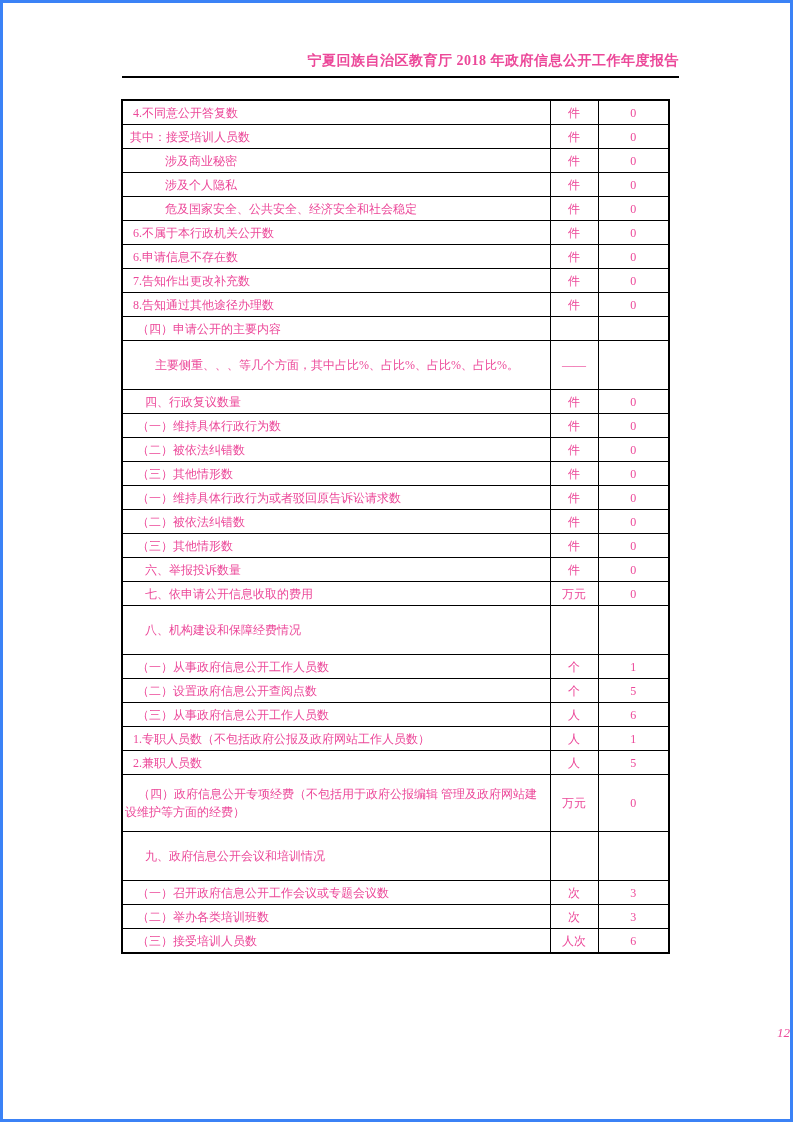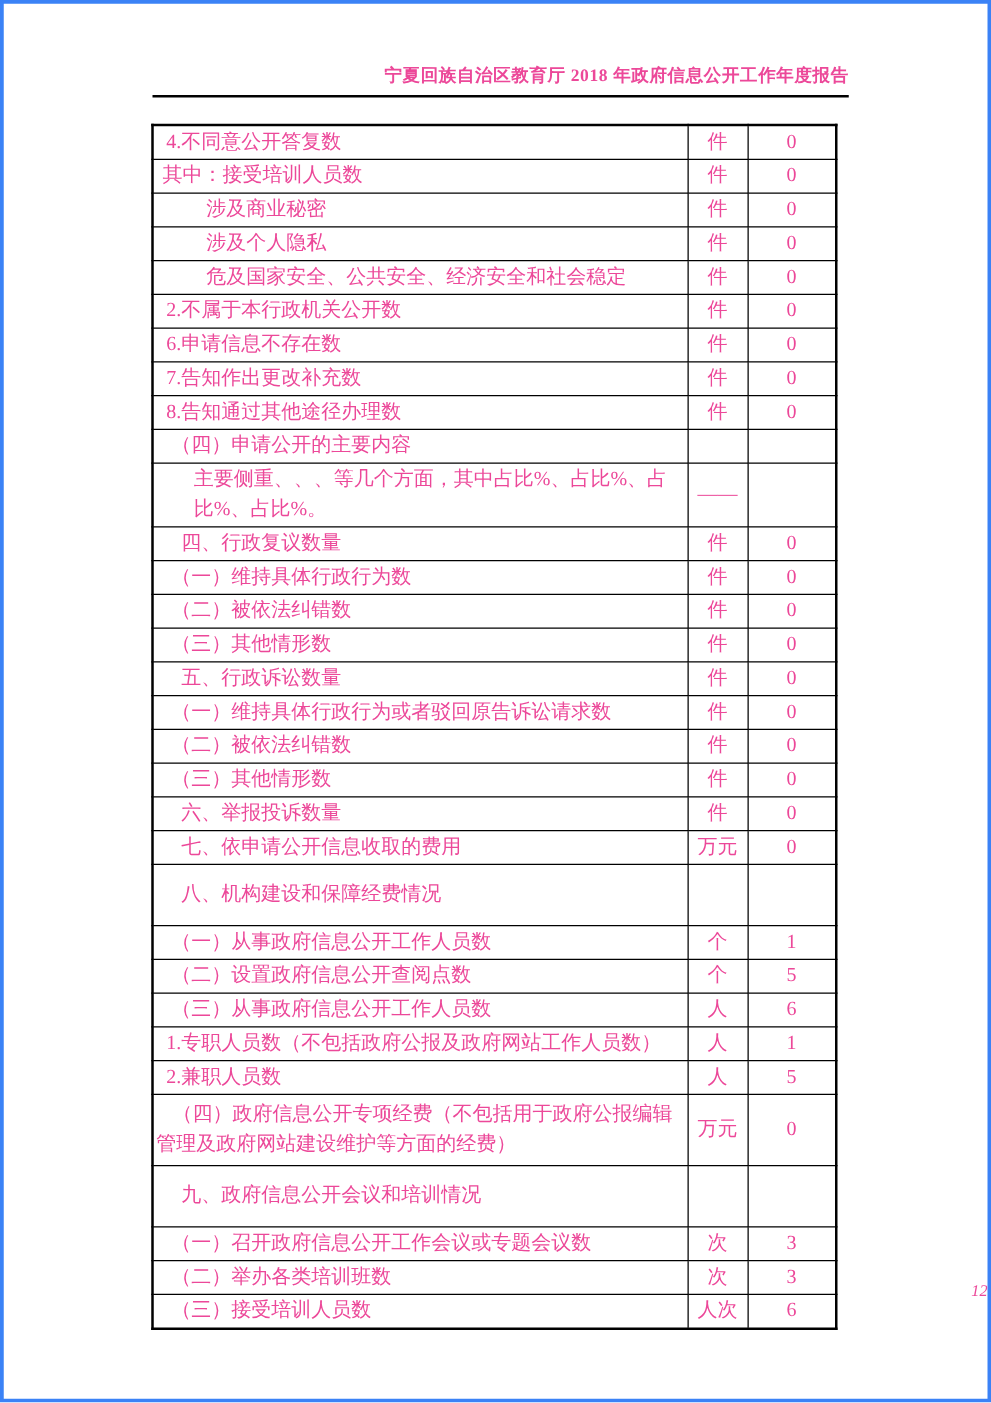--- a/index.html
+++ b/index.html
@@ -34,21 +34,21 @@
     border-top: 2px solid #000000;
   }
   table.report {
     position: absolute;
     top: 96px;
     left: 118px;
     width: 547px;
     border-collapse: collapse;
     table-layout: fixed;
     border: 2px solid #000000;
-    font-size: 16px;
+    font-size: 12px;
   }
   table.report td {
     border: 1px solid #000000;
     padding: 1px 3px;
     vertical-align: middle;
     line-height: 1.5;
     overflow: hidden;
   }
   td.c-label { text-align: left; }
   td.c-unit  { text-align: center; }
@@ -109,21 +109,21 @@
     <td class="c-label ind-6">涉及个人隐私</td>
     <td class="c-unit">件</td>
     <td class="c-value">0</td>
   </tr>
         <tr class="h-n">
     <td class="c-label ind-6">危及国家安全、公共安全、经济安全和社会稳定</td>
     <td class="c-unit">件</td>
     <td class="c-value">0</td>
   </tr>
         <tr class="h-n">
-    <td class="c-label ind-2">2.不属于本行政机关公开数</td>
+    <td class="c-label ind-2">6.不属于本行政机关公开数</td>
     <td class="c-unit">件</td>
     <td class="c-value">0</td>
   </tr>
         <tr class="h-n">
     <td class="c-label ind-2">6.申请信息不存在数</td>
     <td class="c-unit">件</td>
     <td class="c-value">0</td>
   </tr>
         <tr class="h-n">
     <td class="c-label ind-2">7.告知作出更改补充数</td>
@@ -159,25 +159,20 @@
     <td class="c-label ind-3">（二）被依法纠错数</td>
     <td class="c-unit">件</td>
     <td class="c-value">0</td>
   </tr>
         <tr class="h-n">
     <td class="c-label ind-3">（三）其他情形数</td>
     <td class="c-unit">件</td>
     <td class="c-value">0</td>
   </tr>
         <tr class="h-n">
-    <td class="c-label ind-4">五、行政诉讼数量</td>
-    <td class="c-unit">件</td>
-    <td class="c-value">0</td>
-  </tr>
-        <tr class="h-n">
     <td class="c-label ind-3">（一）维持具体行政行为或者驳回原告诉讼请求数</td>
     <td class="c-unit">件</td>
     <td class="c-value">0</td>
   </tr>
         <tr class="h-n">
     <td class="c-label ind-3">（二）被依法纠错数</td>
     <td class="c-unit">件</td>
     <td class="c-value">0</td>
   </tr>
         <tr class="h-n">

